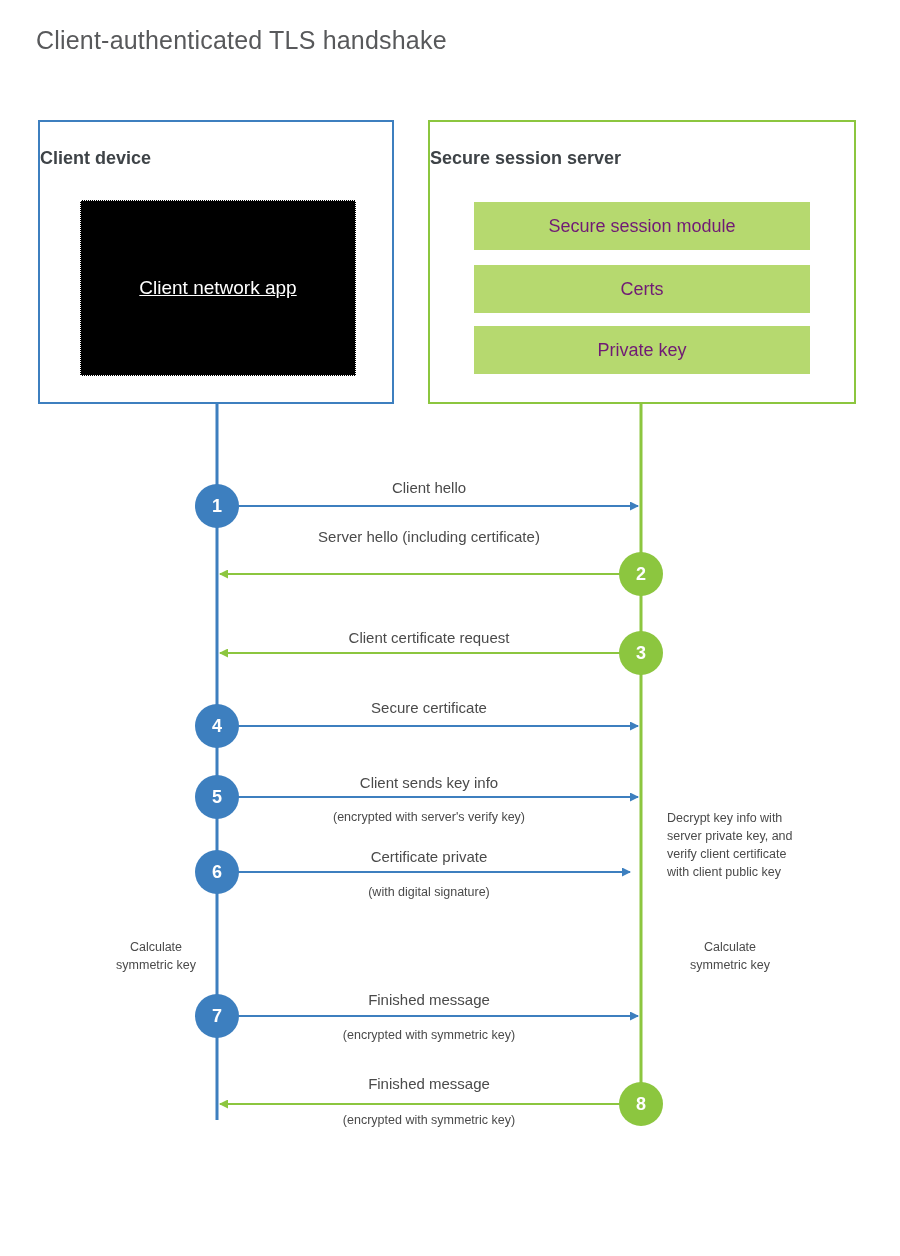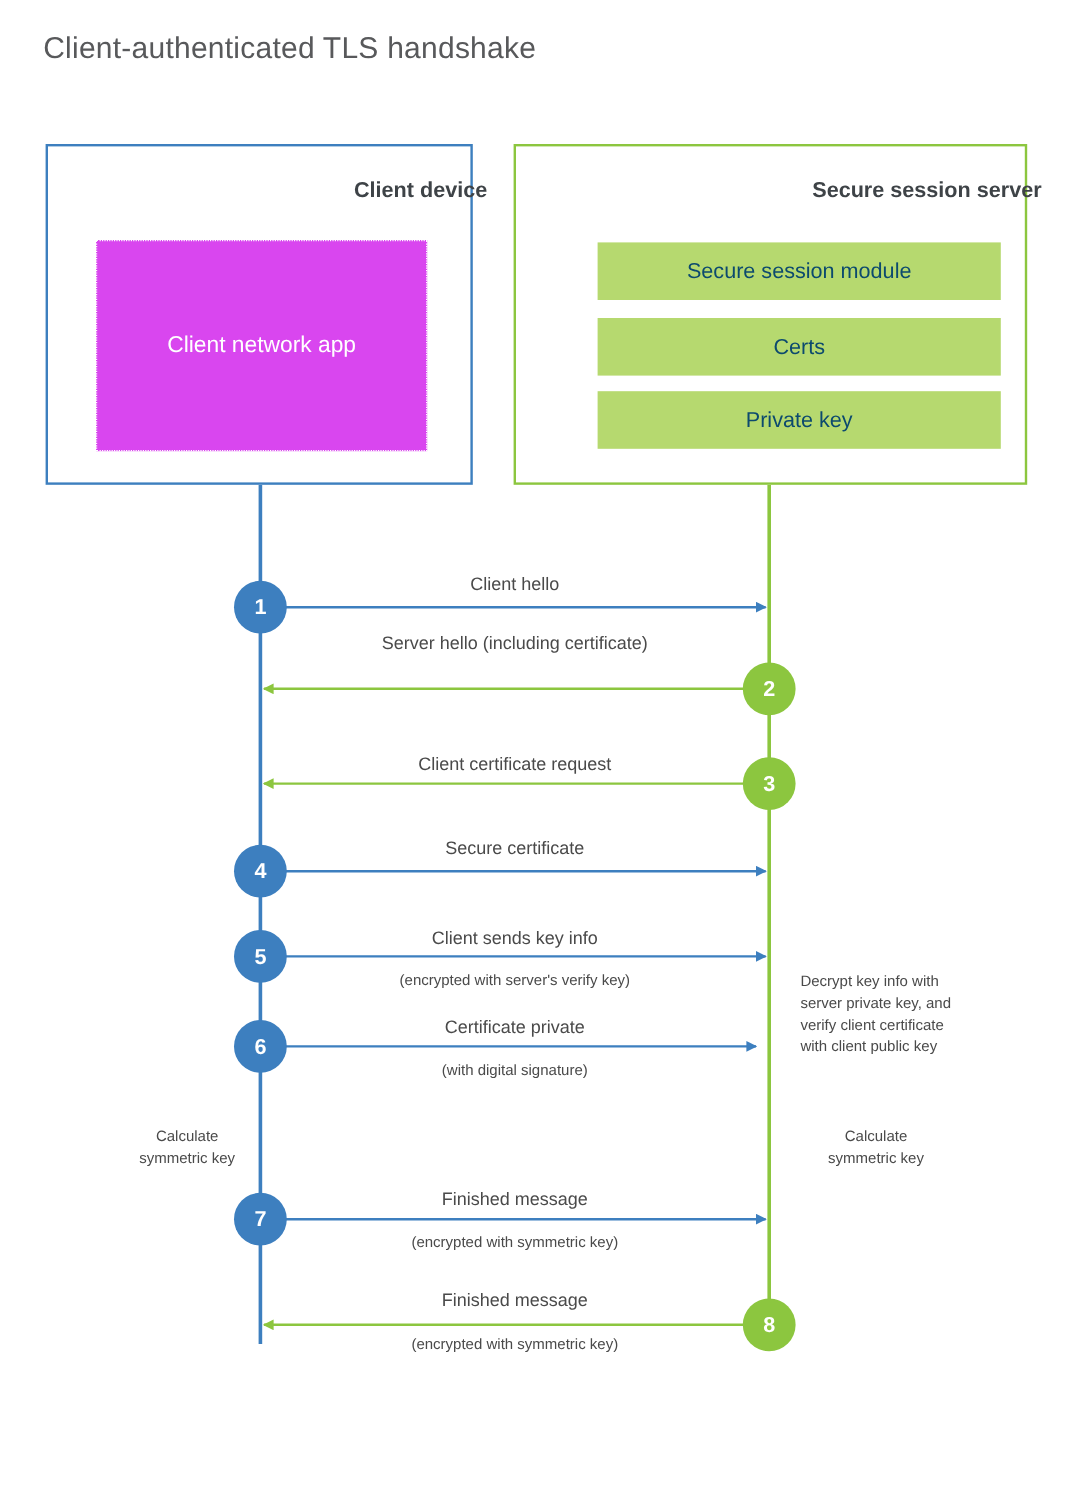--- a/index.html
+++ b/index.html
@@ -50,56 +50,55 @@
     top: 120px;
     width: 428px;
     height: 284px;
     border: 2px solid #8cc63f;
   }
   .panel-title {
     position: absolute;
     left: 0;
     top: 26px;
     width: 100%;
-    text-align: right;
+    text-align: left;
     font-size: 18px;
     font-weight: bold;
     color: #3e4347;
-    margin-left: 14px;
   }
   .client-app-box {
     position: absolute;
     left: 40px;
     top: 78px;
     width: 276px;
     height: 176px;
-    background: #d946ef;
+    background: #000000;
     border: 1px dotted #ffffff;
     box-sizing: border-box;
     color: #ffffff;
     font-size: 19px;
     display: flex;
     align-items: center;
     justify-content: center;
     text-align: center;
     line-height: 1.3;
+    text-decoration: underline;
   }
   .server-box {
     position: absolute;
     left: 44px;
     width: 336px;
     height: 48px;
     background: #b6d96f;
-    color: #0c4a6e;
+    color: #701a75;
     font-size: 18px;
     display: flex;
     align-items: center;
     justify-content: center;
     box-sizing: border-box;
-    margin-left: 24px;
   }
   .server-box-0 { top: 80px; }
   .server-box-1 { top: 143px; }
   .server-box-2 { top: 204px; }
 
   
   .msg-label {
     position: absolute;
     font-size: 15px;
     color: #4a4a4a;

